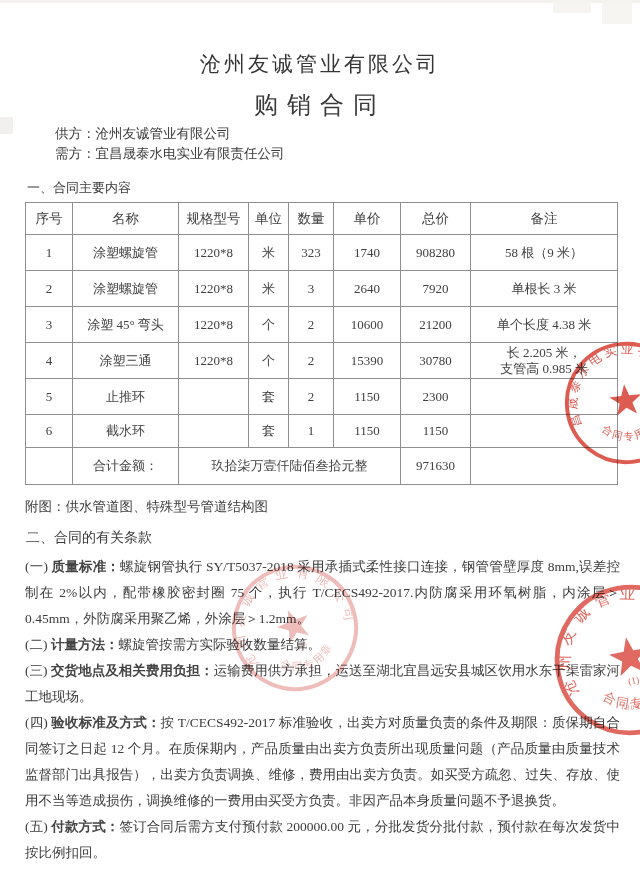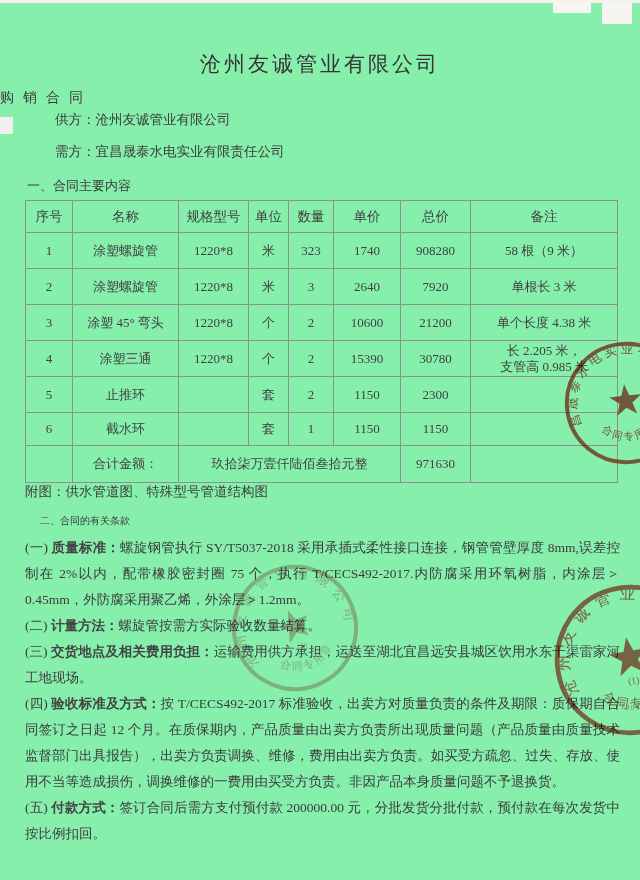--- a/index.html
+++ b/index.html
@@ -1,44 +1,44 @@
 <!DOCTYPE html>
 <html><head>
 <meta charset="utf-8">
 <style>
   html,body{margin:0;padding:0;background:#e9e9e9;}
   .page{
     position:relative;
     width:640px;height:880px;
     margin:0 auto;
-    background:#86efac;
+    background:#ffffff;
     overflow:hidden;
     font-family:"Liberation Serif","DejaVu Serif",serif;
     color:#3b3b3b;
   }
   .artifact{position:absolute;background:#f3f2ef;}
   .doc-title{padding-top:50px;text-align:center;font-size:21px;letter-spacing:3px;color:#353535;}
-  .doc-subtitle{margin-top:11px;font-size:14px;letter-spacing:9px;color:#3a3a3a;}
+  .doc-subtitle{margin-top:11px;text-align:center;font-size:24px;letter-spacing:9px;color:#3a3a3a;}
   .info{display:flex;margin-top:3px;padding-left:55px;padding-right:22px;font-size:13.5px;}
   .info .left div{line-height:20px;}
-  .info .left .buyer-line{margin-top:12px;}
+  .info .left .buyer-line{}
   .info .right{width:200px;}
   .info .right div{line-height:20px;}
   .sec-heading{padding-left:27px;margin-top:15px;font-size:13px;color:#3a3a3a;}
   .tbl-wrap{padding:0 23px 0 25px;margin-top:5px;}
   table{border-collapse:collapse;width:592px;table-layout:fixed;font-size:13px;color:#404040;border-radius:20px;}
   td,th{border:1px solid #8f8f8f;text-align:center;font-weight:normal;padding:1px 2px;overflow:hidden;}
   th{height:29px;font-size:13.5px;}
   td{height:33px;}
   tr.r6 td{height:30px;}
   tr.total td{height:34px;}
   td.remark{white-space:pre-line;line-height:16px;}
   tr.noterow td{height:21px;text-align:left;padding-left:6px;font-size:13px;}
-  .attachment{padding-left:25px;margin-top:0;font-size:13.5px;}
-  .terms-heading{padding-left:40px;margin-top:13px;font-size:10px;}
+  .attachment{padding-left:25px;margin-top:13px;font-size:13.5px;}
+  .terms-heading{padding-left:26px;margin-top:13px;font-size:14px;}
   .terms{padding:0 20px 0 25px;margin-top:7px;font-size:13.5px;}
   .terms p{margin:0;line-height:26px;text-align:justify;}
   .term-title{font-weight:bold;color:#444;}
   .stamp{position:absolute;mix-blend-mode:multiply;pointer-events:none;}
   .stamp svg{display:block;}
 </style>
 </head>
 <body>
 
 <div class="page">

